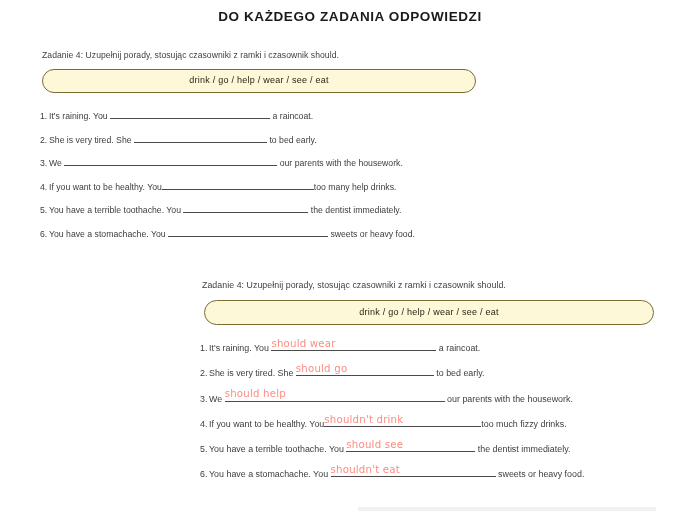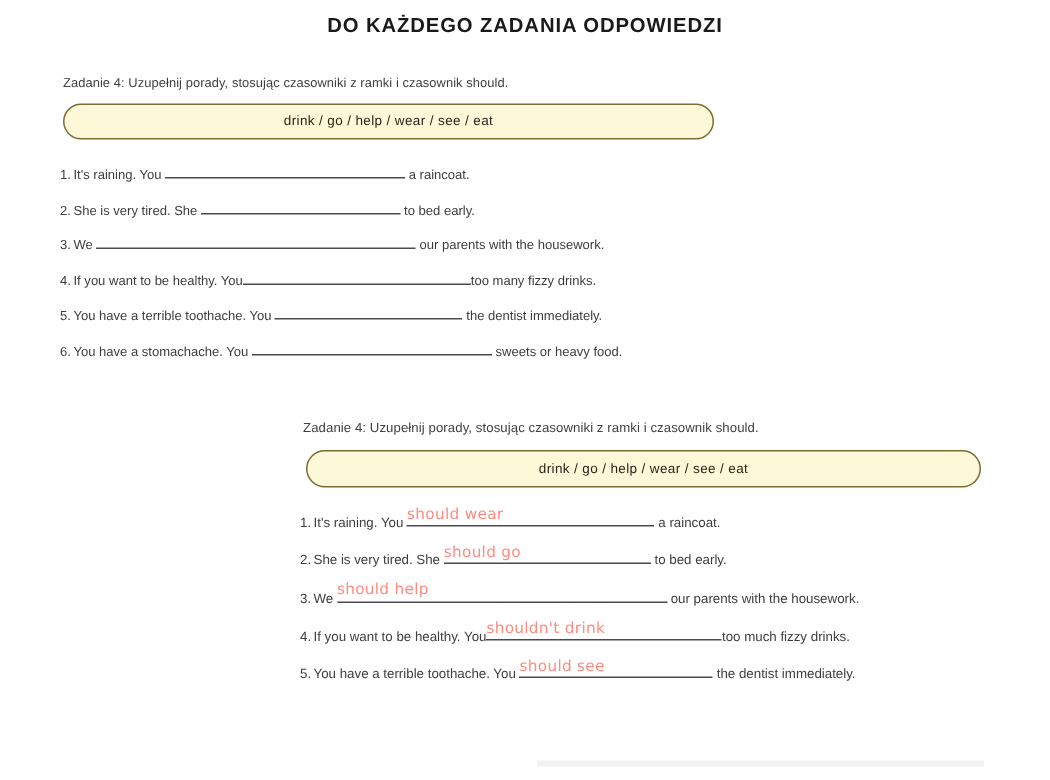--- a/index.html
+++ b/index.html
@@ -141,35 +141,36 @@
 
   <section class="worksheet top">
     <p class="instruction">Zadanie 4: Uzupełnij porady, stosując czasowniki z ramki i czasownik should.</p>
 
     <div class="wordbank">drink / go  / help / wear / see / eat</div>
 
     <ol class="items" id="top-items">
         <li><span class="num">1.</span><span class="pre">It's raining. You </span><span class="blank" style="width: 160px;"></span><span class="post"> a raincoat.</span></li>
         <li><span class="num">2.</span><span class="pre">She is very tired. She </span><span class="blank" style="width: 133px;"></span><span class="post"> to bed early.</span></li>
         <li><span class="num">3.</span><span class="pre">We </span><span class="blank" style="width: 213px;"></span><span class="post"> our parents with the housework.</span></li>
-        <li><span class="num">4.</span><span class="pre">If you want to be healthy. You</span><span class="blank" style="width: 152px;"></span><span class="post">too many fizzy drinks.</span></li>
+        <li><span class="num">4.</span><span class="pre">If you want to be healthy. You</span><span class="blank" style="width: 152px;"></span><span class="post">too many help drinks.</span></li>
         <li><span class="num">5.</span><span class="pre">You have a terrible toothache. You </span><span class="blank" style="width: 125px;"></span><span class="post"> the dentist immediately.</span></li>
         <li><span class="num">6.</span><span class="pre">You have a stomachache. You </span><span class="blank" style="width: 160px;"></span><span class="post"> sweets or heavy food.</span></li>
       </ol>
   </section>
 
   <section class="worksheet bottom">
     <p class="instruction">Zadanie 4: Uzupełnij porady, stosując czasowniki z ramki i czasownik should.</p>
 
     <div class="wordbank">drink / go  / help / wear / see / eat</div>
 
     <ol class="items" id="bottom-items">
         <li><span class="num">1.</span><span class="pre">It's raining. You </span><span class="blank" style="width: 165px;"><span class="answer" style="color: rgb(255, 139, 128);">should wear</span></span><span class="post"> a raincoat.</span></li>
         <li><span class="num">2.</span><span class="pre">She is very tired. She </span><span class="blank" style="width: 138px;"><span class="answer" style="color: rgb(255, 139, 128);">should go</span></span><span class="post"> to bed early.</span></li>
         <li><span class="num">3.</span><span class="pre">We </span><span class="blank" style="width: 220px;"><span class="answer" style="color: rgb(255, 139, 128);">should help</span></span><span class="post"> our parents with the housework.</span></li>
         <li><span class="num">4.</span><span class="pre">If you want to be healthy. You</span><span class="blank" style="width: 157px;"><span class="answer" style="color: rgb(255, 139, 128);">shouldn't drink</span></span><span class="post">too much fizzy drinks.</span></li>
         <li><span class="num">5.</span><span class="pre">You have a terrible toothache. You </span><span class="blank" style="width: 129px;"><span class="answer" style="color: rgb(255, 139, 128);">should see</span></span><span class="post"> the dentist immediately.</span></li>
+        <li><span class="num">6.</span><span class="pre">You have a stomachache. You </span><span class="blank" style="width: 165px;"><span class="answer" style="color: rgb(255, 139, 128);">shouldn't eat</span></span><span class="post"> sweets or heavy food.</span></li>
       </ol>
   </section>
 
   <div class="scan-band"></div>
 
 </div>
 
 </body></html>

